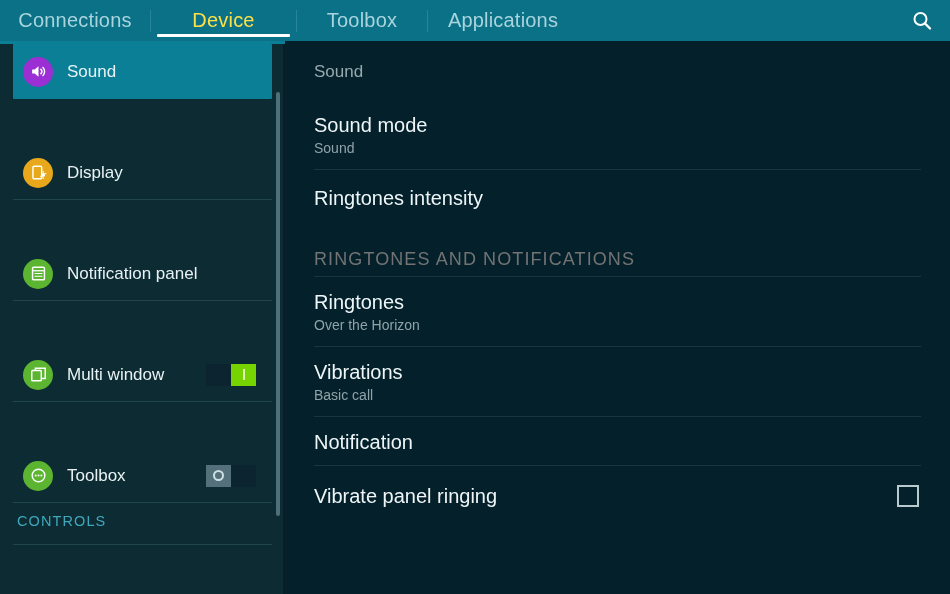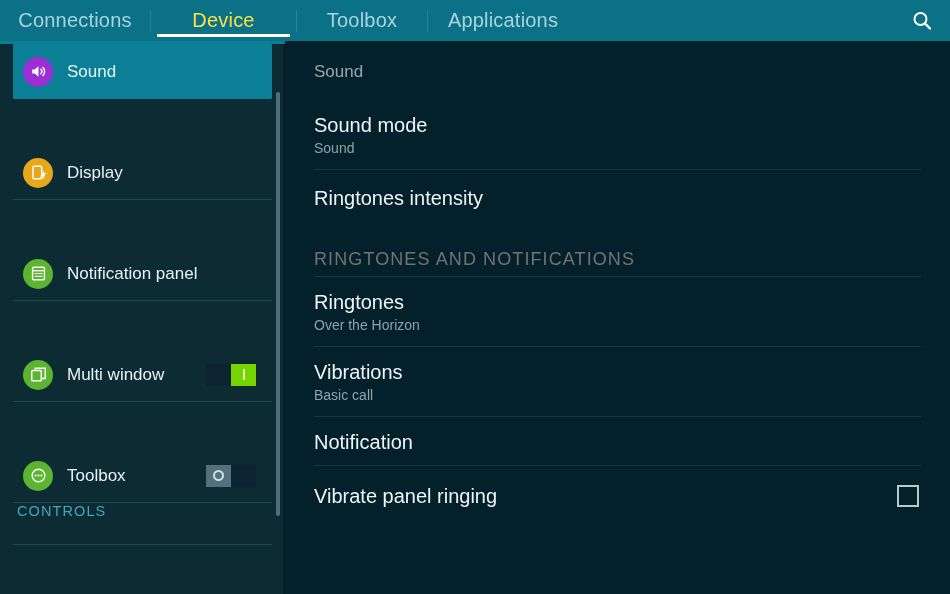--- a/index.html
+++ b/index.html
@@ -72,21 +72,21 @@
     flex:0 0 auto;
   }
   .side-label {
     margin-left:14px;
     font-size:17px; color:#e8f2f4;
     white-space:nowrap;
   }
   .side-head {
     position:relative;
     height:42px;
-    display:flex; align-items:flex-start;
+    display:flex; align-items:center;
     padding:0 0 6px 17px;
   }
   .side-head span {
     font-size:14.5px; color:#3fa8bd; letter-spacing:1.1px;
   }
   .side-head .divider {
     position:absolute; left:13px; right:13px; bottom:0; height:1px; background:#20454e;
   }
 
   

